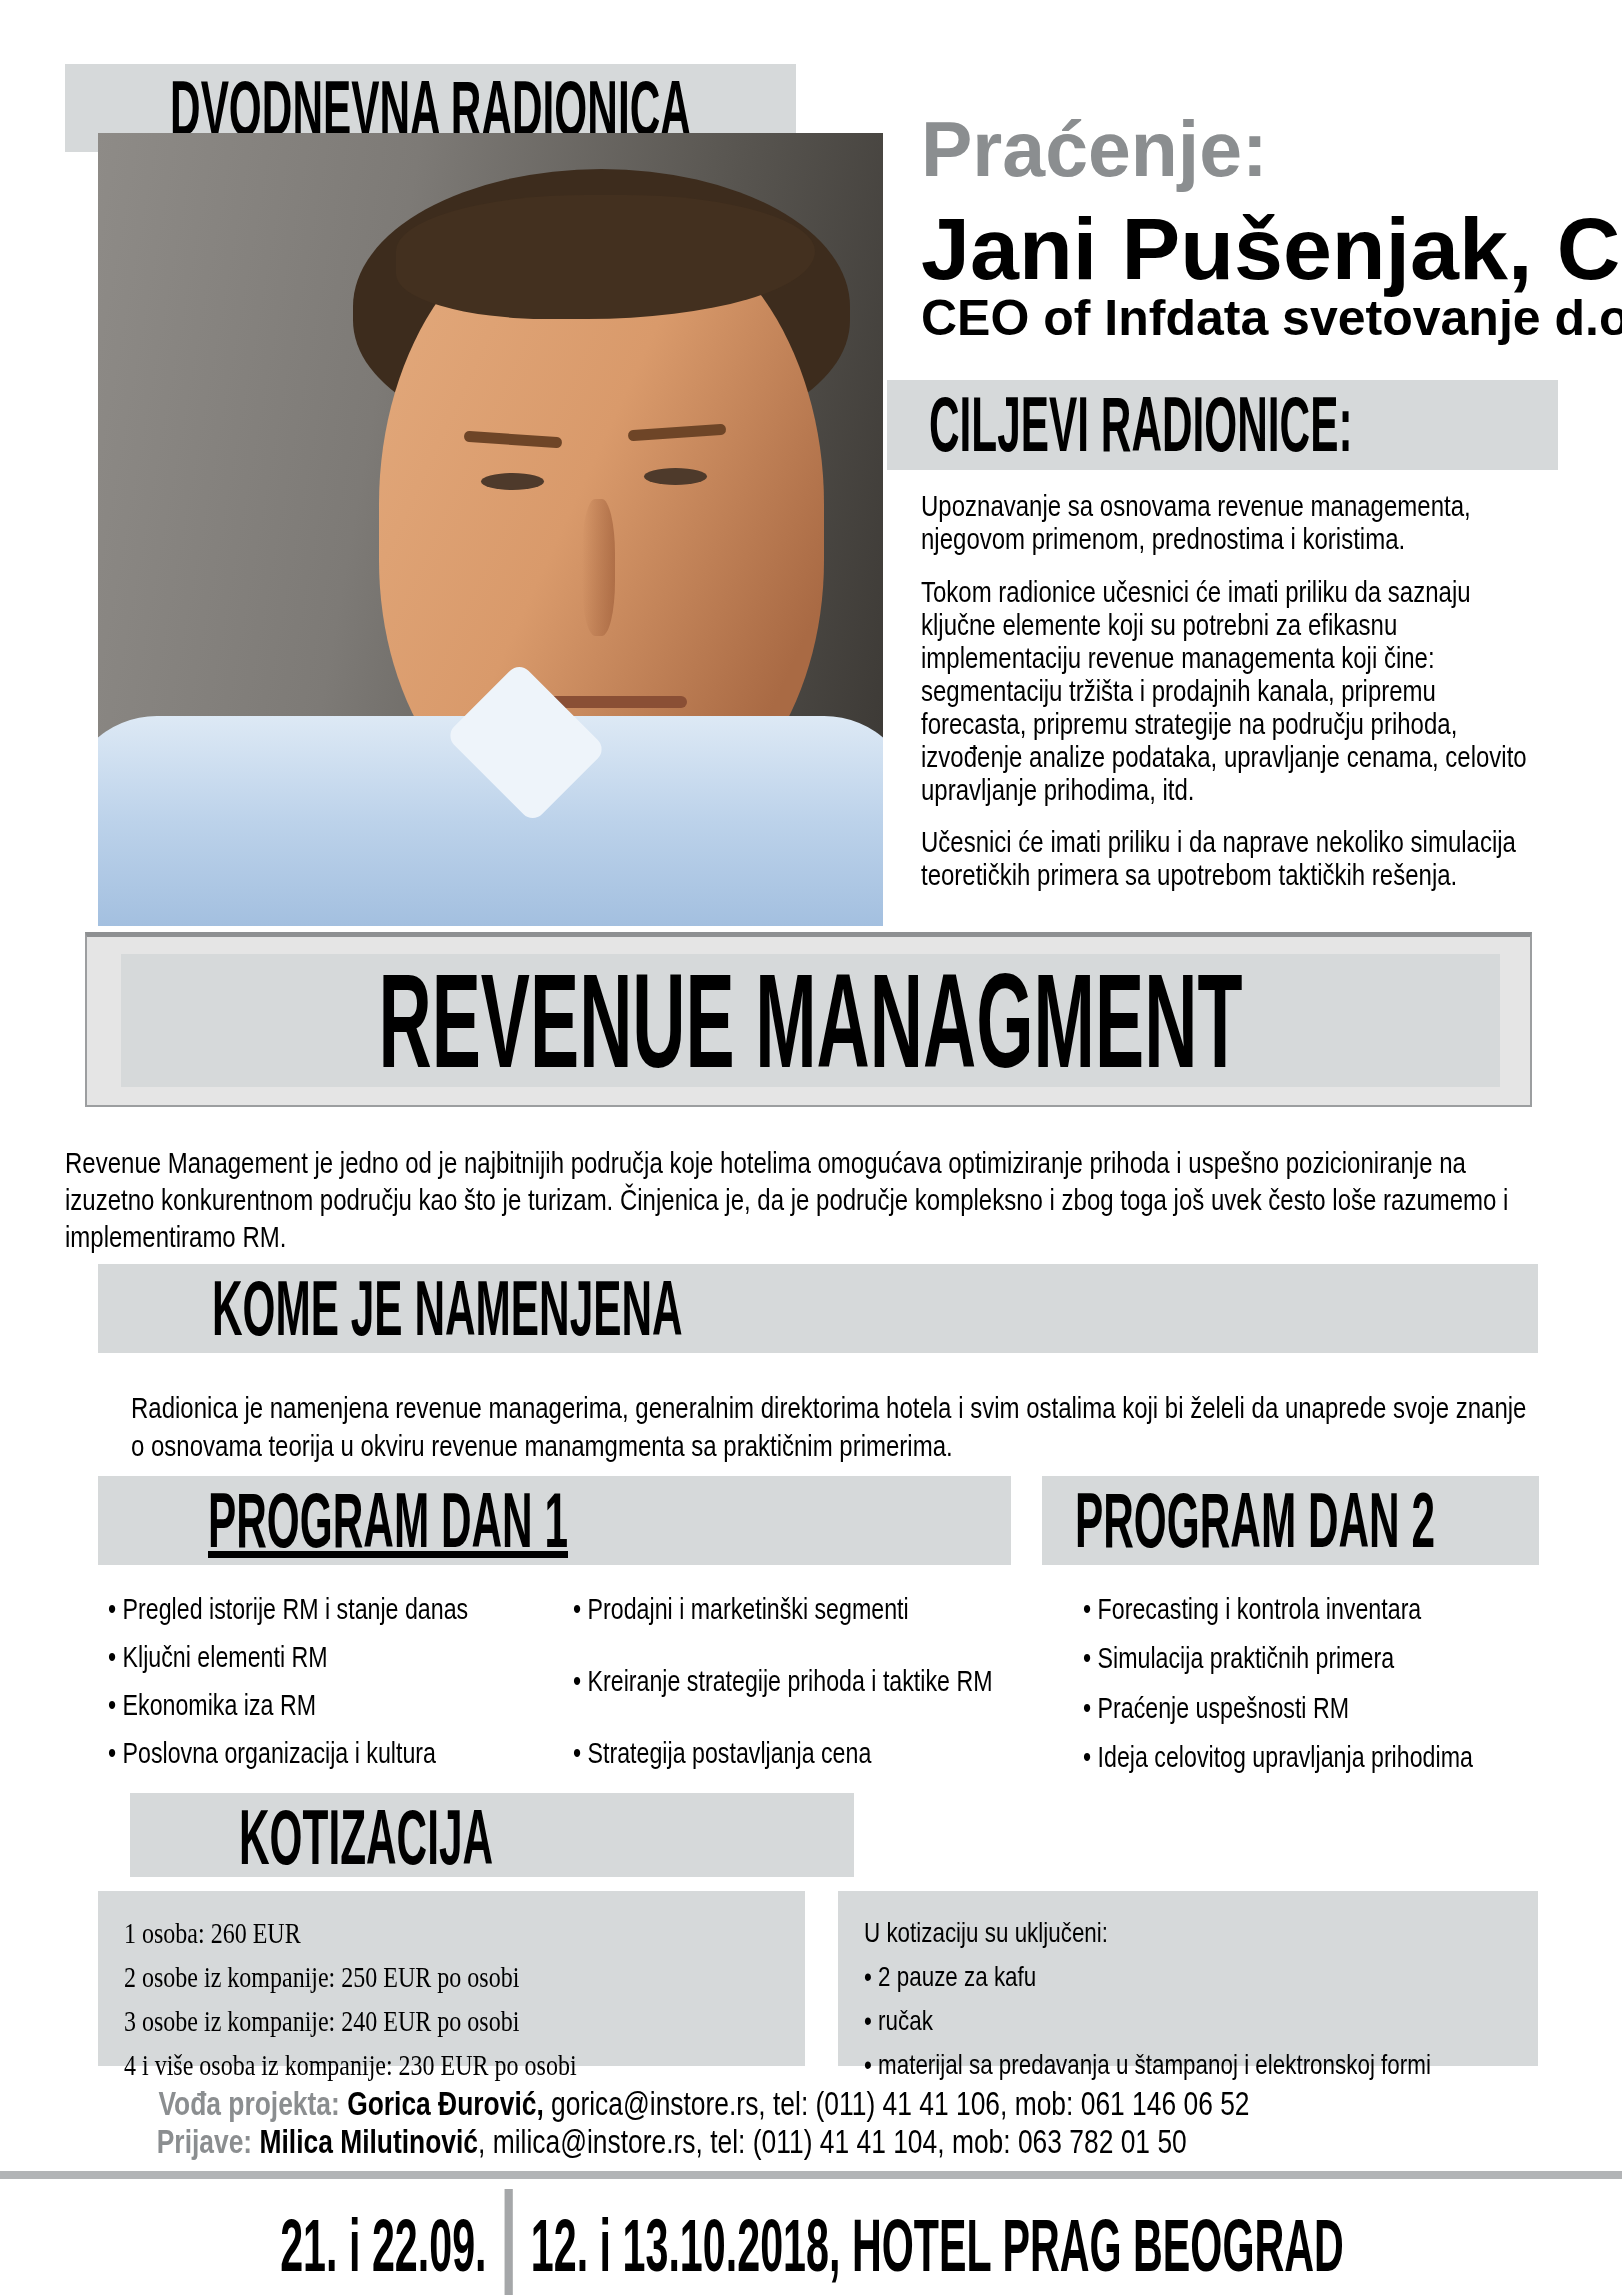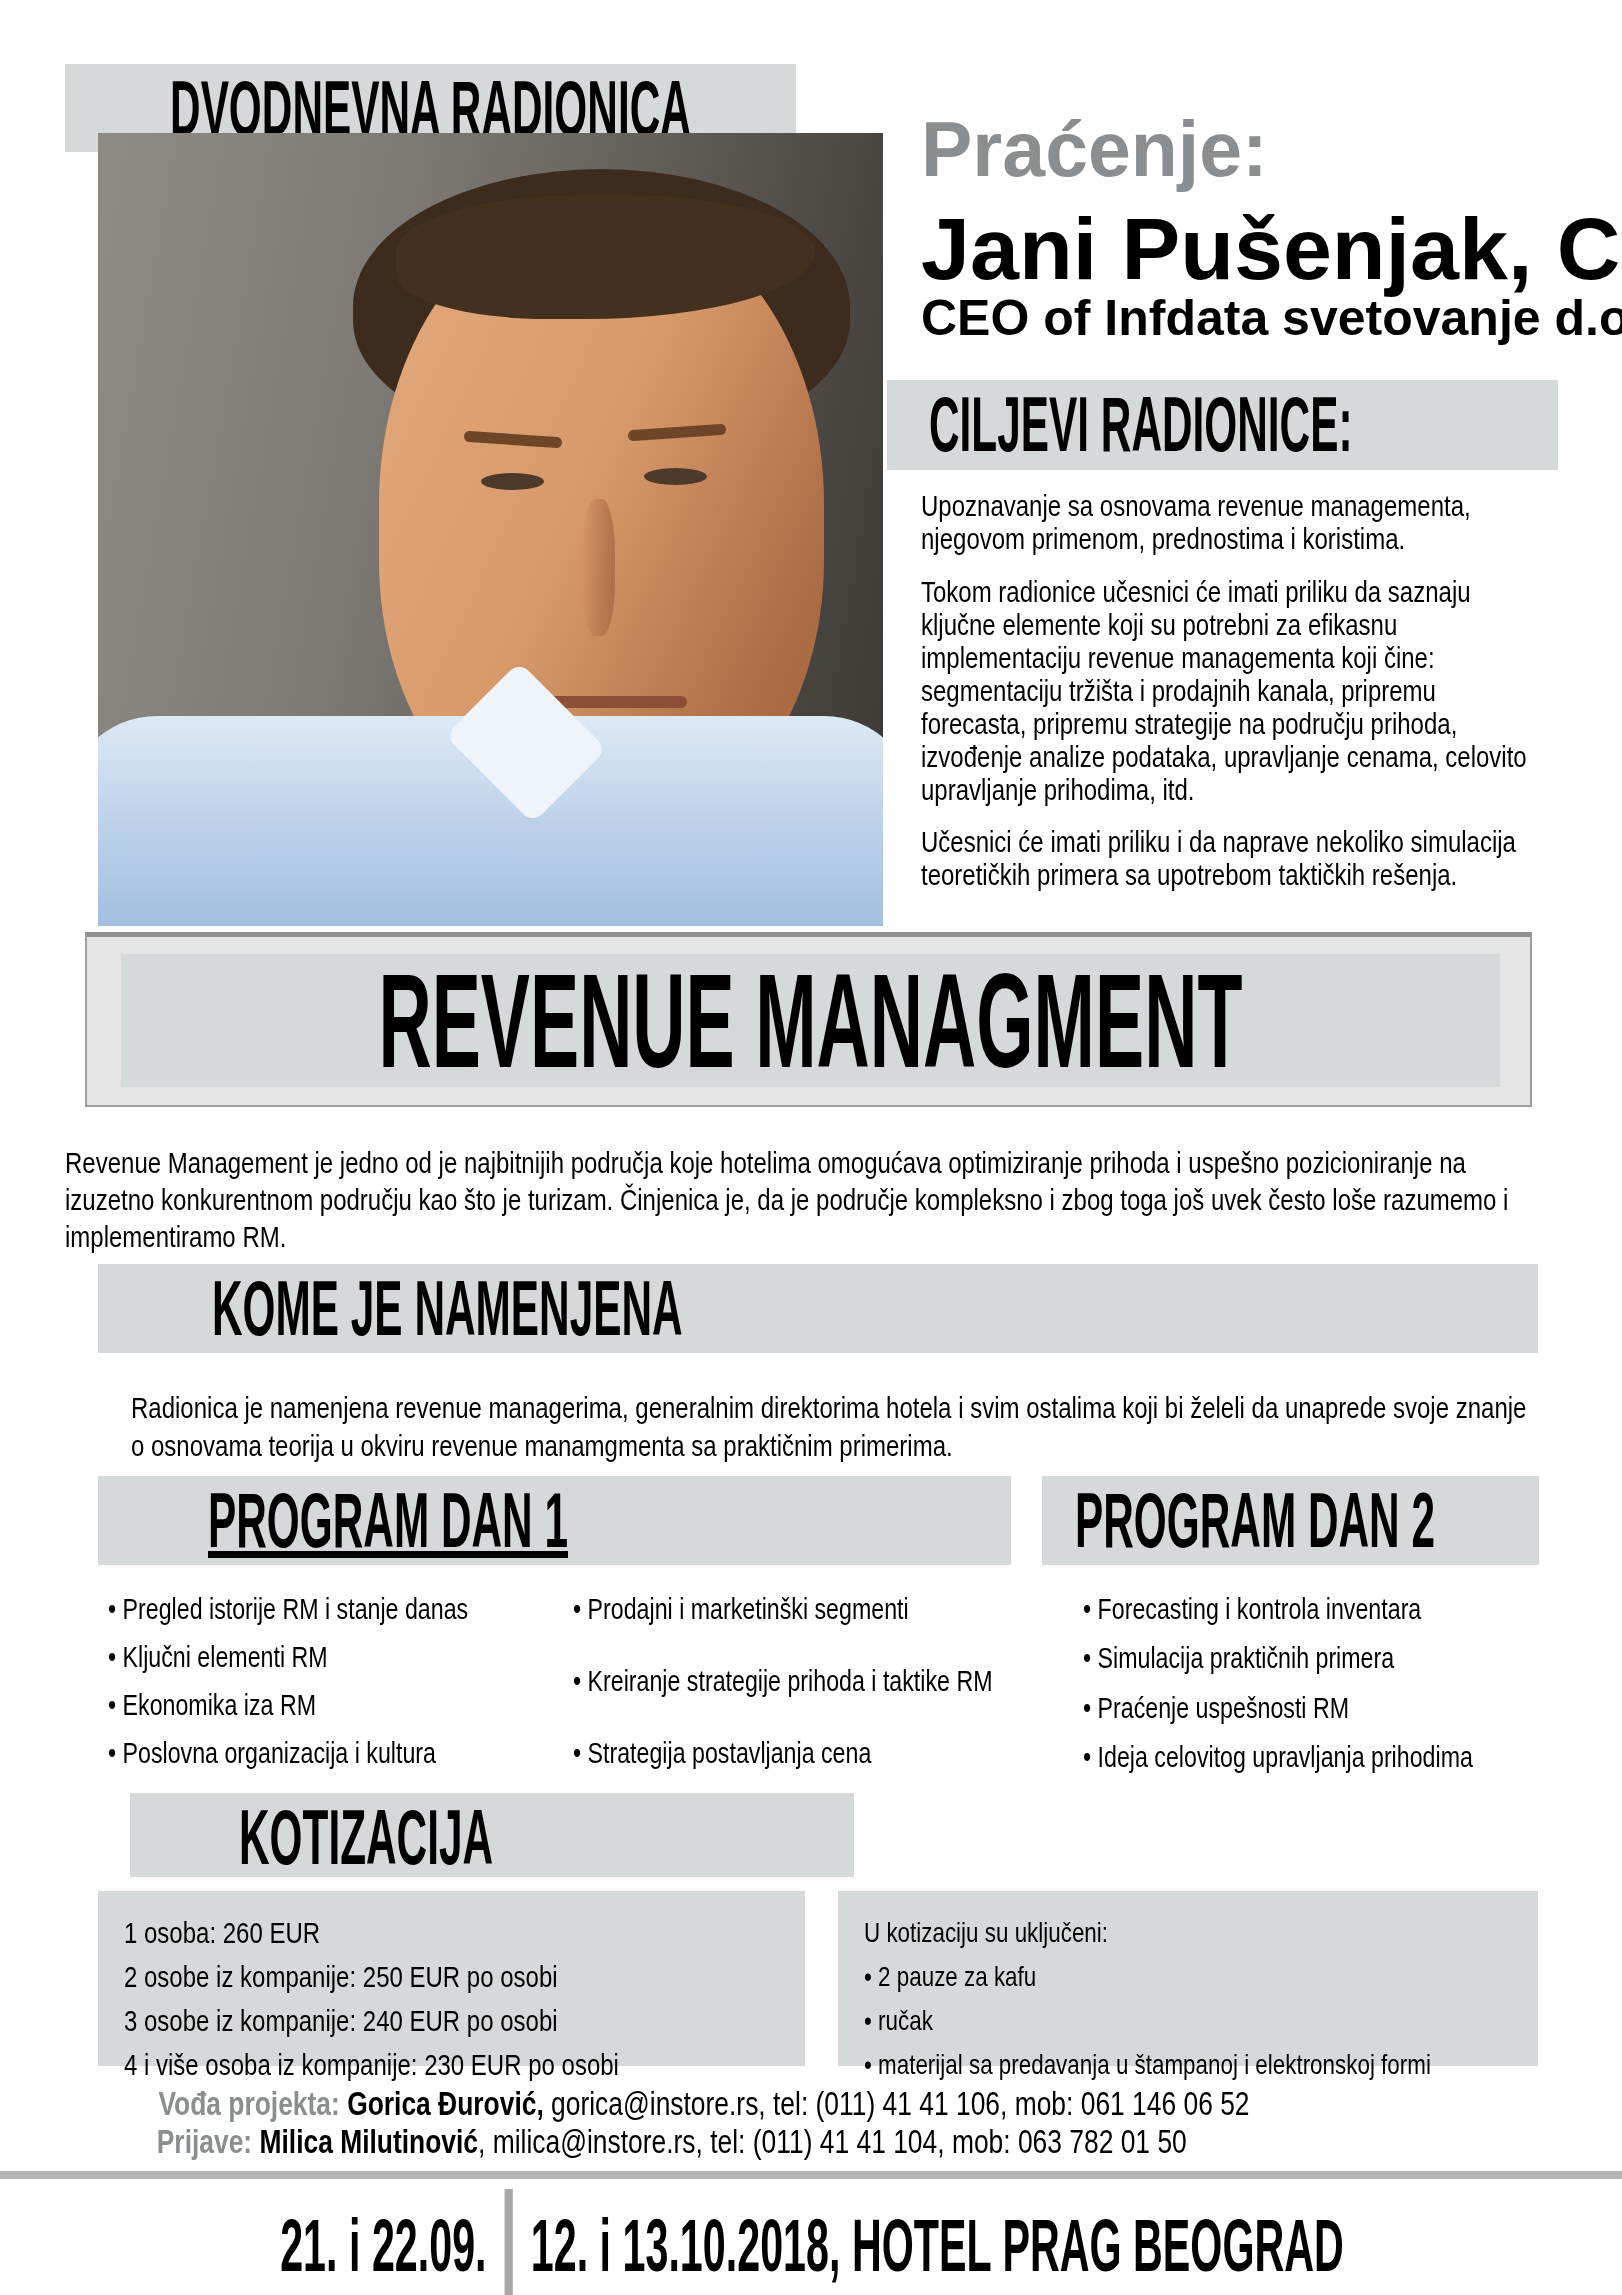--- a/index.html
+++ b/index.html
@@ -127,21 +127,21 @@
     <div class="li" style="margin-bottom:18.3px;">Forecasting i kontrola inventara</div>
     <div class="li" style="margin-bottom:18.3px;">Simulacija praktičnih primera</div>
     <div class="li" style="margin-bottom:18.3px;">Praćenje uspešnosti RM</div>
     <div class="li">Ideja celovitog upravljanja prihodima</div>
   </div>
 
   <div class="abs bar" style="left:98px;top:1793px;width:724px;height:84px;margin-left:32px;">
     <div class="hcond" style="margin-left:109px;">KOTIZACIJA</div>
   </div>
 
-  <div class="abs pricebox" style="left:98px;top:1891px;width:707px;height:175px;">
+  <div class="abs pricebox" style="left:98px;top:1891px;width:707px;height:175px;font-family:Liberation Serif, serif;">
     <div class="cx" style="font-size:30px;line-height:44px;">
       <div style="white-space:nowrap;">1 osoba: 260 EUR</div>
       <div style="white-space:nowrap;">2 osobe iz kompanije: 250 EUR po osobi</div>
       <div style="white-space:nowrap;">3 osobe iz kompanije: 240 EUR po osobi</div>
       <div style="white-space:nowrap;">4 i više osoba iz kompanije: 230 EUR po osobi</div>
     </div>
   </div>
 
   <div class="abs pricebox" style="left:838px;top:1891px;width:700px;height:175px;">
     <div class="cx" style="font-size:28px;line-height:44px;">

